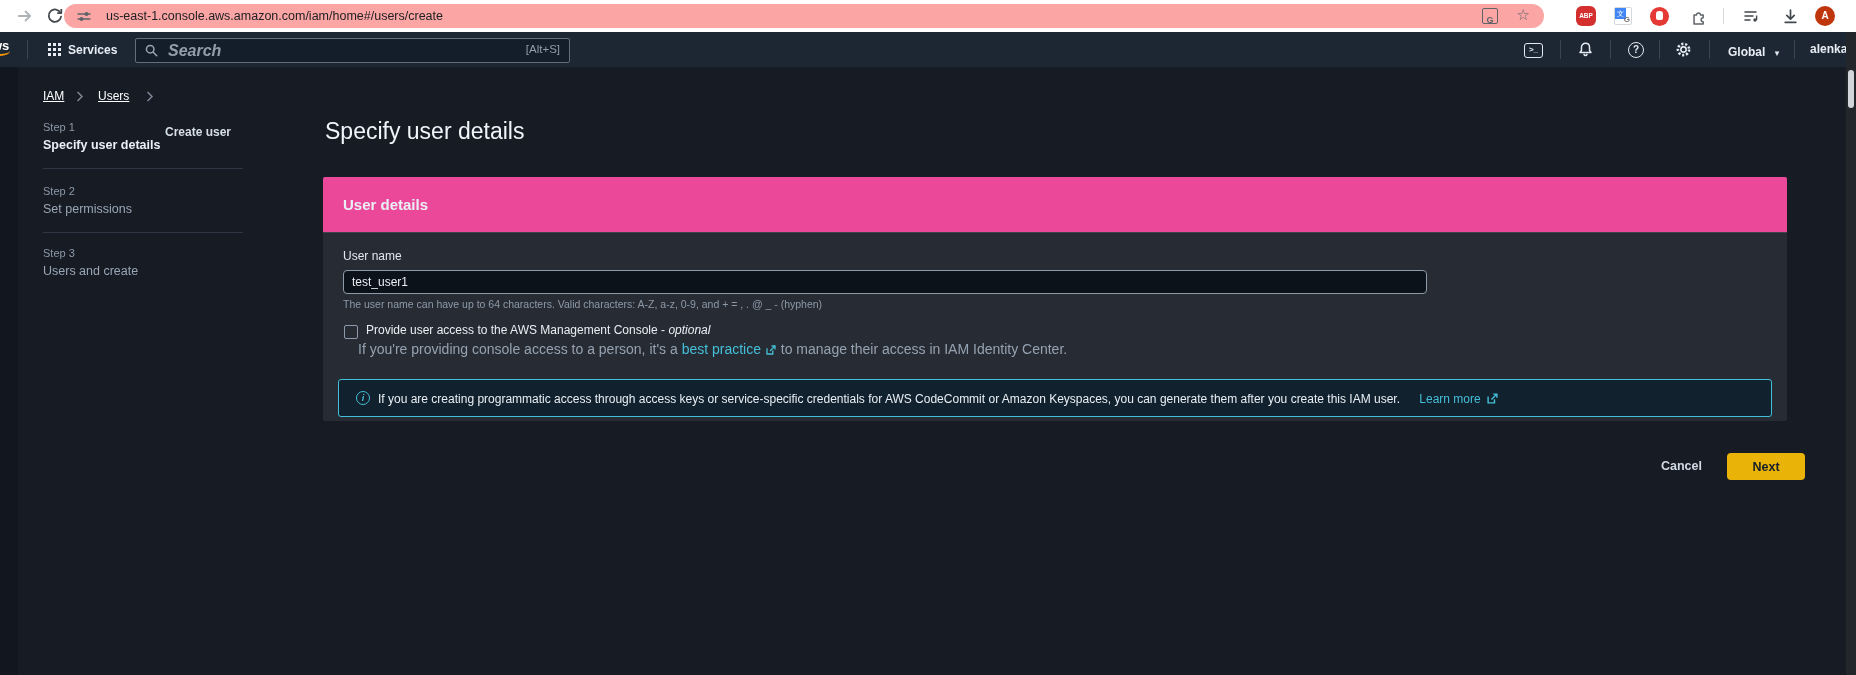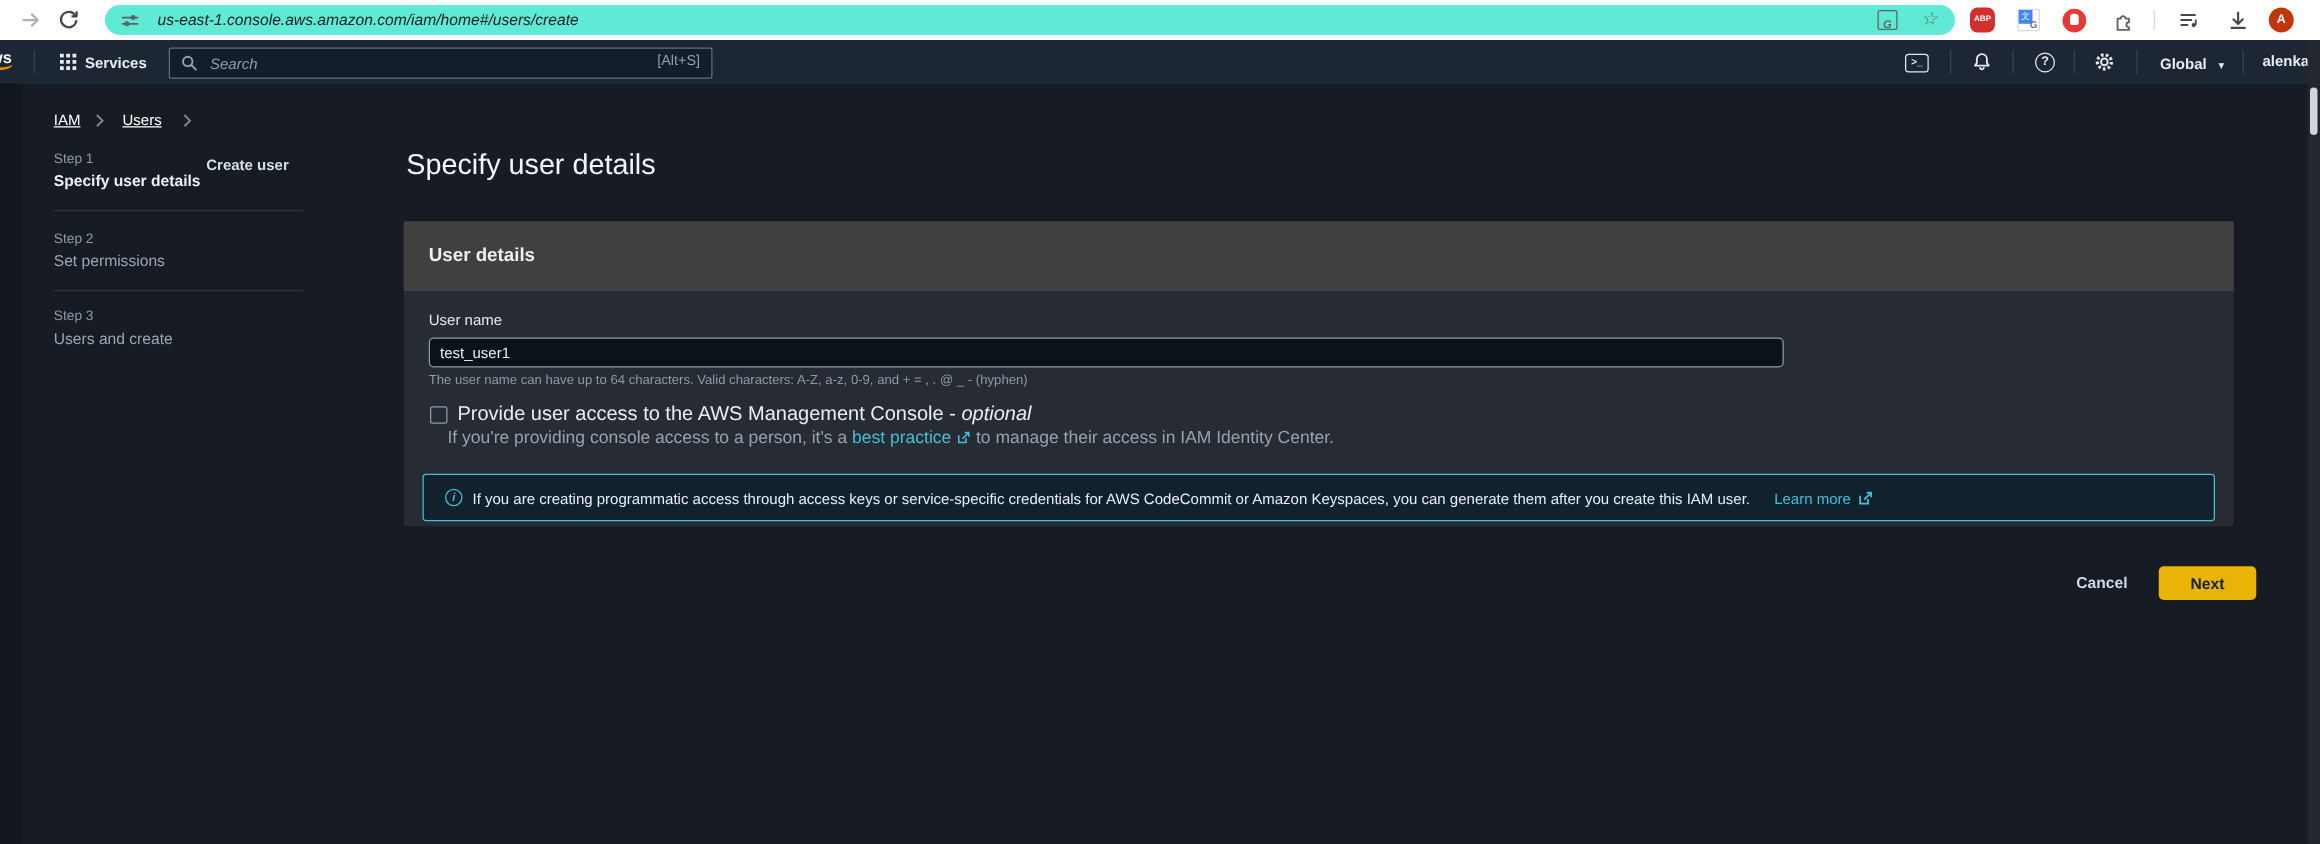--- a/index.html
+++ b/index.html
@@ -5,52 +5,52 @@
   html,body{margin:0;padding:0;}
   body{
     width:1856px;height:675px;position:relative;overflow:hidden;
     background:#161b24;font-family:"Liberation Sans",sans-serif;
     -webkit-font-smoothing:antialiased;
   }
   .abs{position:absolute;}
   
   .chrome{position:absolute;left:0;top:0;width:1856px;height:32px;background:#ffffff;}
   .chrome .icon-btn{position:absolute;top:7px;width:18px;height:18px;}
-  .urlbar{position:absolute;left:84px;top:4px;width:1480px;height:24px;border-radius:12px;background:#5eead4;font-style:italic;}
+  .urlbar{position:absolute;left:64px;top:4px;width:1480px;height:24px;border-radius:12px;background:#fca5a5;}
   .url-text{position:absolute;left:42px;top:0;line-height:24px;font-size:12.5px;color:#202124;white-space:nowrap;}
   .ext-badge{position:absolute;top:6px;width:20px;height:20px;display:flex;align-items:center;justify-content:center;}
   .chrome-sep{position:absolute;top:8px;width:1px;height:16px;background:#d5d8dc;}
   
   .awsnav{position:absolute;left:0;top:32px;width:1856px;height:35px;background:#1d2734;}
   .nav-sep{position:absolute;top:8px;width:1px;height:19px;background:#3a4450;}
   .nav-label{color:#e8edf3;font-size:12px;}
   .grid-icon{position:absolute;width:13px;height:13px;display:grid;grid-template-columns:repeat(3,3px);grid-template-rows:repeat(3,3px);gap:2px;}
   .grid-icon i{background:#e8edf3;display:block;}
   .searchbox{position:absolute;left:135px;top:6px;width:433px;height:23px;background:#141e2b;border:1px solid #626d7e;border-radius:2px;}
-  .searchbox input{position:absolute;left:30px;top:1px;width:330px;height:19px;background:transparent;border:none;outline:none;color:#e8edf3;font-size:12px;font-family:"Liberation Sans",sans-serif;}
+  .searchbox input{position:absolute;left:30px;top:1px;width:330px;height:19px;background:transparent;border:none;outline:none;color:#e8edf3;font-size:16px;font-family:"Liberation Sans",sans-serif;font-weight:bold;}
   .searchbox input::placeholder{color:#929daa;font-style:italic;}
   .search-short{position:absolute;right:9px;top:4px;color:#929daa;font-size:11.5px;}
   .cloudshell{position:absolute;width:17px;height:13px;border:1.6px solid #e3e9f0;border-radius:3px;color:#e3e9f0;font-size:8px;font-weight:bold;text-align:center;line-height:12px;letter-spacing:0;}
   .help-circle{position:absolute;width:14px;height:14px;border:1.6px solid #e3e9f0;border-radius:50%;color:#e3e9f0;font-size:10px;font-weight:bold;text-align:center;line-height:14px;}
   
   .crumb-link{color:#ffffff;font-size:12px;text-decoration:underline;cursor:pointer;}
   .crumb-current{color:#d7dfe8;font-size:12px;font-weight:bold;margin-top:36px;}
   .step-label{color:#8d99a8;font-size:11px;}
   .step-title{font-size:12.5px;color:#9aa6b5;}
   .step-title.active{color:#eaf0f7;font-weight:bold;}
   .step-div{position:absolute;width:200px;height:1px;background:#2e3643;}
   .h1{position:absolute;left:325px;top:118px;font-size:23px;font-weight:400;color:#f1f4f8;}
   .panel{position:absolute;left:323px;top:177px;width:1464px;height:244px;background:#272c34;border-radius:2px;}
-  .panel-header{position:absolute;left:0;top:0;width:100%;height:55px;background:#404040;border-bottom:1px solid #3b434f;border-radius:2px 2px 0 0;}
+  .panel-header{position:absolute;left:0;top:0;width:100%;height:55px;background:#ec4899;border-bottom:1px solid #3b434f;border-radius:2px 2px 0 0;}
   .panel-title{position:absolute;left:20px;top:0;line-height:55px;font-size:15px;font-weight:bold;color:#eaeff6;}
   .field-label{position:absolute;left:20px;font-size:12px;color:#dfe7f0;}
   .txt-input{position:absolute;left:20px;top:93px;width:1066px;height:22px;background:#0c121a;border:1px solid #8e9aa9;border-radius:4px;color:#e9eef5;font-size:12px;font-family:"Liberation Sans",sans-serif;padding:0 8px;outline:none;}
   .helper{position:absolute;left:20px;top:121px;font-size:10.5px;color:#8d99a8;}
   .checkbox{position:absolute;left:21px;top:148px;width:12px;height:12px;border:1.6px solid #8e9aa9;border-radius:2px;background:transparent;}
-  .cb-label{position:absolute;left:43px;top:146px;font-size:16px;color:#e9eef5;}
+  .cb-label{position:absolute;left:43px;top:146px;font-size:12px;color:#e9eef5;}
   .cb-note{position:absolute;left:35px;top:164px;font-size:14px;color:#96a2b1;}
   .link{color:#44bfd8;cursor:pointer;text-decoration:none;}
   .link.u{margin-left:16px;}
   .alert{position:absolute;left:15px;top:202px;width:1432px;height:36px;background:#11222e;border:1px solid #44bfd8;border-radius:3px;}
   .info-circle{position:absolute;left:17px;top:11px;width:12px;height:12px;border:1.5px solid #44bfd8;border-radius:50%;color:#44bfd8;font-size:9px;font-weight:bold;font-style:italic;text-align:center;line-height:12px;}
   .alert-text{position:absolute;left:39px;top:0;line-height:38px;font-size:12px;color:#e9eef5;white-space:nowrap;}
   .btn-cancel{position:absolute;left:1648px;top:459px;font-size:12.5px;font-weight:bold;color:#d0d9e4;cursor:pointer;margin-left:13px;}
   .btn-next{position:absolute;left:1727px;top:453px;width:78px;height:27px;background:#eab308;border:none;border-radius:4px;font-size:12.5px;font-weight:bold;color:#16202c;font-family:"Liberation Sans",sans-serif;cursor:pointer;}
   .scroll-track{position:absolute;left:1846px;top:32px;width:10px;height:643px;background:#23262b;}
   .scroll-thumb{position:absolute;left:1848px;top:70px;width:6px;height:38px;border-radius:3px;background:#d2d6db;}

